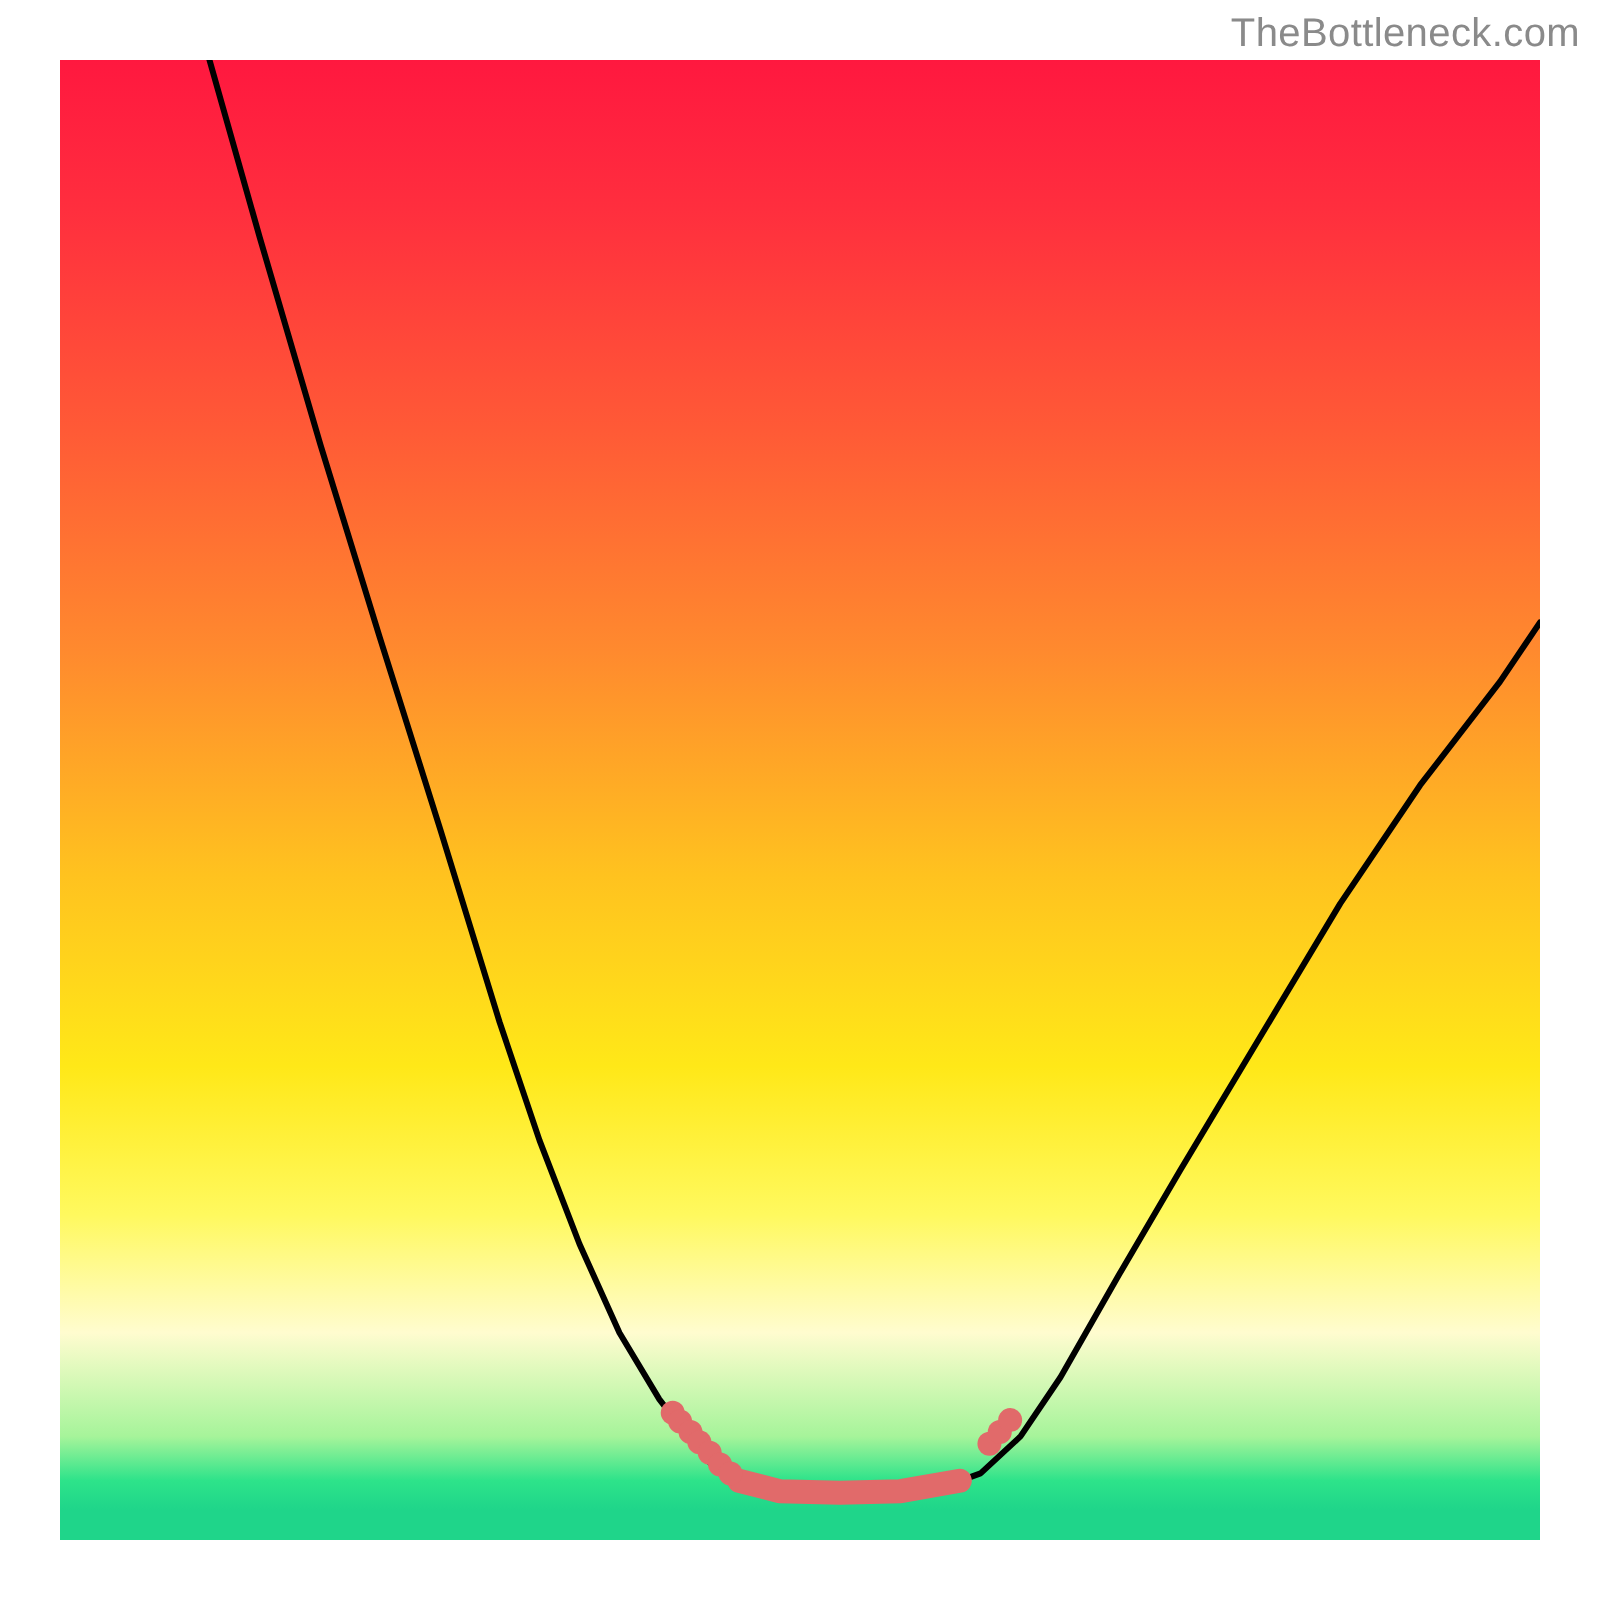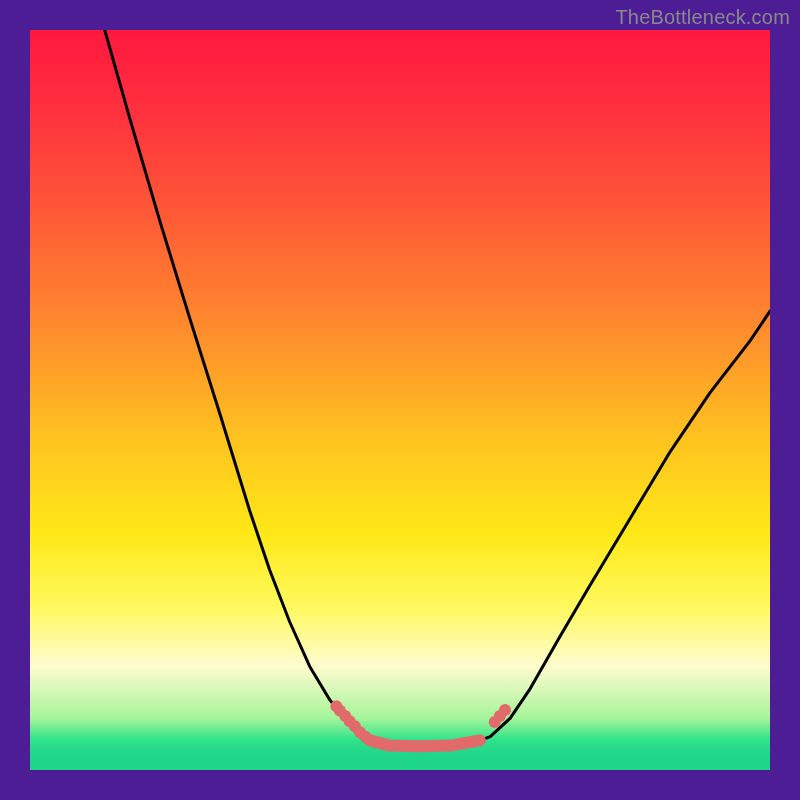--- a/index.html
+++ b/index.html
@@ -10,21 +10,21 @@
     background: #000;
     overflow: hidden;
     font-family: Arial, Helvetica, sans-serif;
   }
   .frame {
     position: absolute;
     top: 0;
     left: 0;
     width: 800px;
     height: 800px;
-    background: #4c1d95;
+    background: #ffffff;
   }
   .plot {
     position: absolute;
     top: 30px;
     left: 30px;
     width: 740px;
     height: 740px;
     background: linear-gradient(
       to bottom,
       #ff183f 0%,

